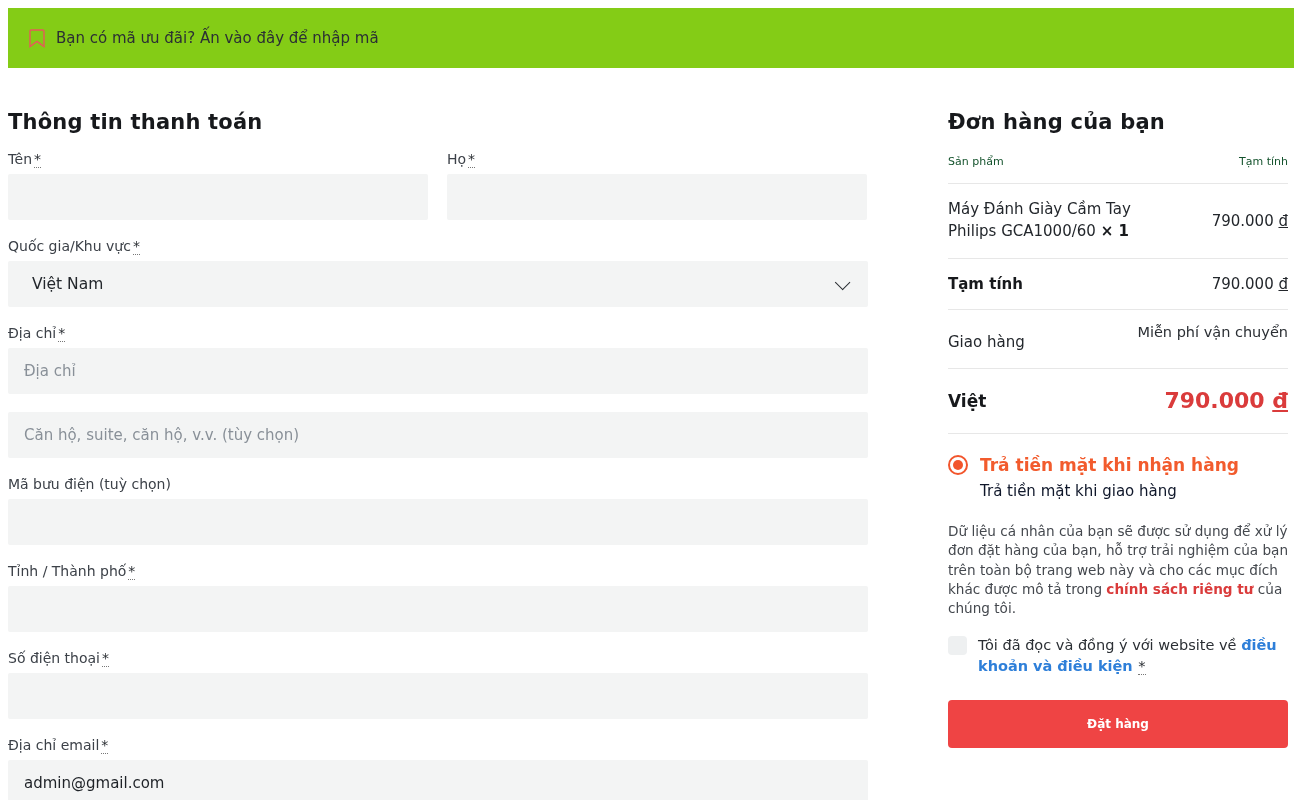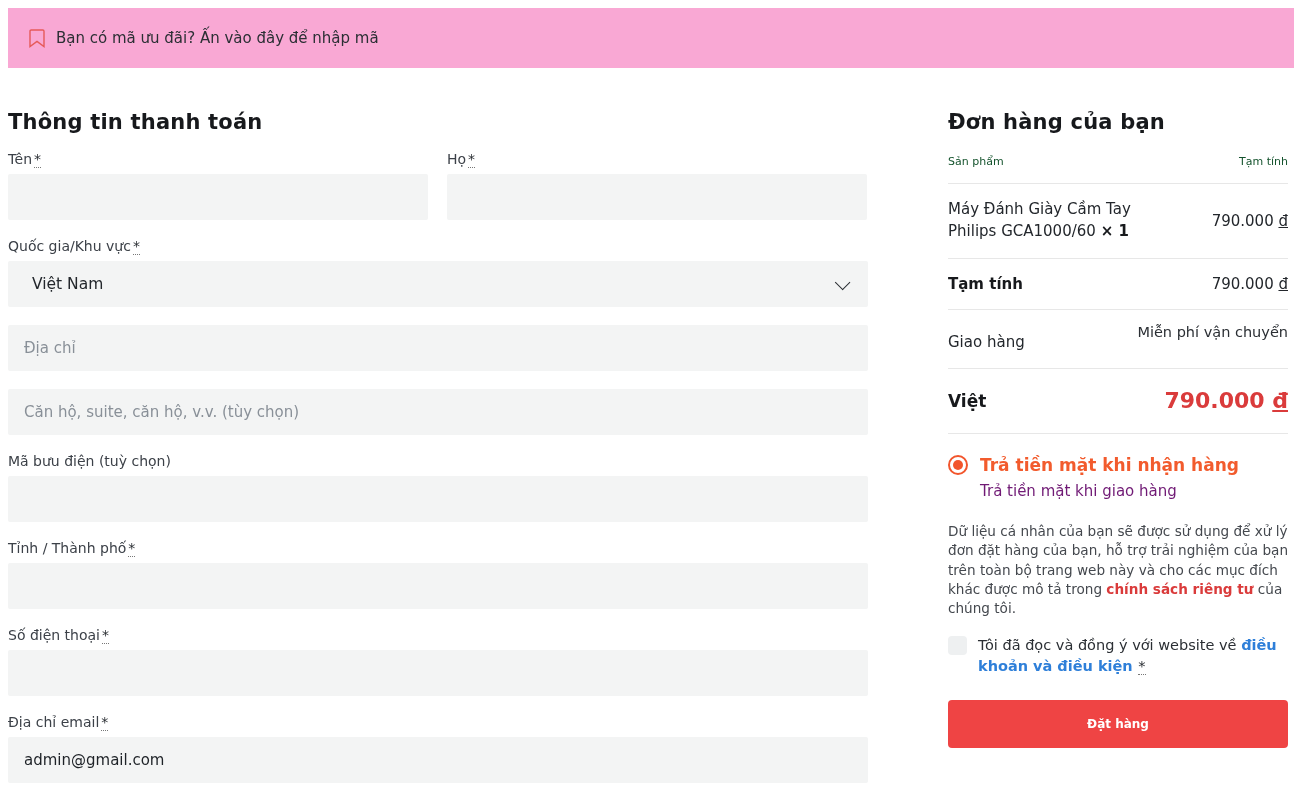--- a/index.html
+++ b/index.html
@@ -13,21 +13,21 @@
   .page { padding: 8px 8px 0 8px; }
 
   
   .breadcrumb { display: flex; align-items: center; gap: 9px; padding: 2px 0 10px 2px; font-size: 14.5px; }
   .crumb-home { color: #23272c; cursor: pointer; }
   .crumb-sep { color: #9aa1a9; font-size: 12px; }
   .crumb-current { color: #b4bbc4; }
 
   
   .coupon-bar {
-    background: #f9a8d4;
+    background: #84cc16;
     height: 60px;
     display: flex; align-items: center;
     padding-left: 21px;
     margin-bottom: 42px;
   }
   .coupon-bar .bookmark { width: 16px; height: 19px; margin-right: 11px; flex: none; }
   .coupon-text { font-size: 15px; color: #2b2f34; }
 
   
   .main { display: flex; align-items: flex-start; }
@@ -83,21 +83,21 @@
   .total-label { font-size: 17px; font-weight: bold; color: #17191c; }
   .total-price { font-size: 22px; font-weight: bold; color: #da3b3b; }
   .total-price .cur { text-decoration: underline; }
 
   
   .payment { padding-top: 21px; }
   .pay-method { display: flex; align-items: center; gap: 12px; }
   .radio { width: 20px; height: 20px; border-radius: 50%; border: 2px solid #f2552c; background: #fff; position: relative; flex: none; cursor: pointer; }
   .radio::after { content: ""; position: absolute; left: 3px; top: 3px; width: 10px; height: 10px; border-radius: 50%; background: #f2552c; }
   .pay-method-label { font-size: 17px; font-weight: bold; color: #f25b2d; cursor: pointer; }
-  .pay-method-desc { font-size: 15px; color: #701a75; margin: 7px 0 0 32px; }
+  .pay-method-desc { font-size: 15px; color: #0f172a; margin: 7px 0 0 32px; }
 
   .privacy { margin-top: 22px; font-size: 13.6px; line-height: 1.42; color: #44484e; }
   .privacy .link-red { color: #da3b3b; font-weight: bold; cursor: pointer; margin-top: 28px; }
 
   .terms { margin-top: 17px; display: flex; align-items: flex-start; gap: 11px; font-size: 14.5px; line-height: 21px; color: #2b2f34; }
   .checkbox { width: 19px; height: 19px; border-radius: 4px; background: #eef0f1; flex: none; margin-top: 1px; cursor: pointer; }
   .terms .link-blue { color: #2e7fd9; font-weight: bold; cursor: pointer; }
   .terms .req { margin-left: 1px; }
 
   .place-order-btn {
@@ -146,20 +146,23 @@
         <label class="field-label">
           <span>Quốc gia/Khu vực</span><span class="req">*</span>
         </label>
         <div class="select-box" role="combobox" aria-expanded="false">
           <span class="select-value">Việt Nam</span>
           <span class="chevron"></span>
         </div>
       </div>
 
       <div class="form-group full">
+        <label class="field-label">
+          <span>Địa chỉ</span><span class="req">*</span>
+        </label>
         <input class="text-input" type="text" placeholder="Địa chỉ" style="">
       </div>
 
       <div class="form-group full">
         <input class="text-input" type="text" placeholder="Căn hộ, suite, căn hộ, v.v. (tùy chọn)" style="">
       </div>
 
       <div class="form-group full">
         <label class="field-label">
           <span>Mã bưu điện (tuỳ chọn)</span>

